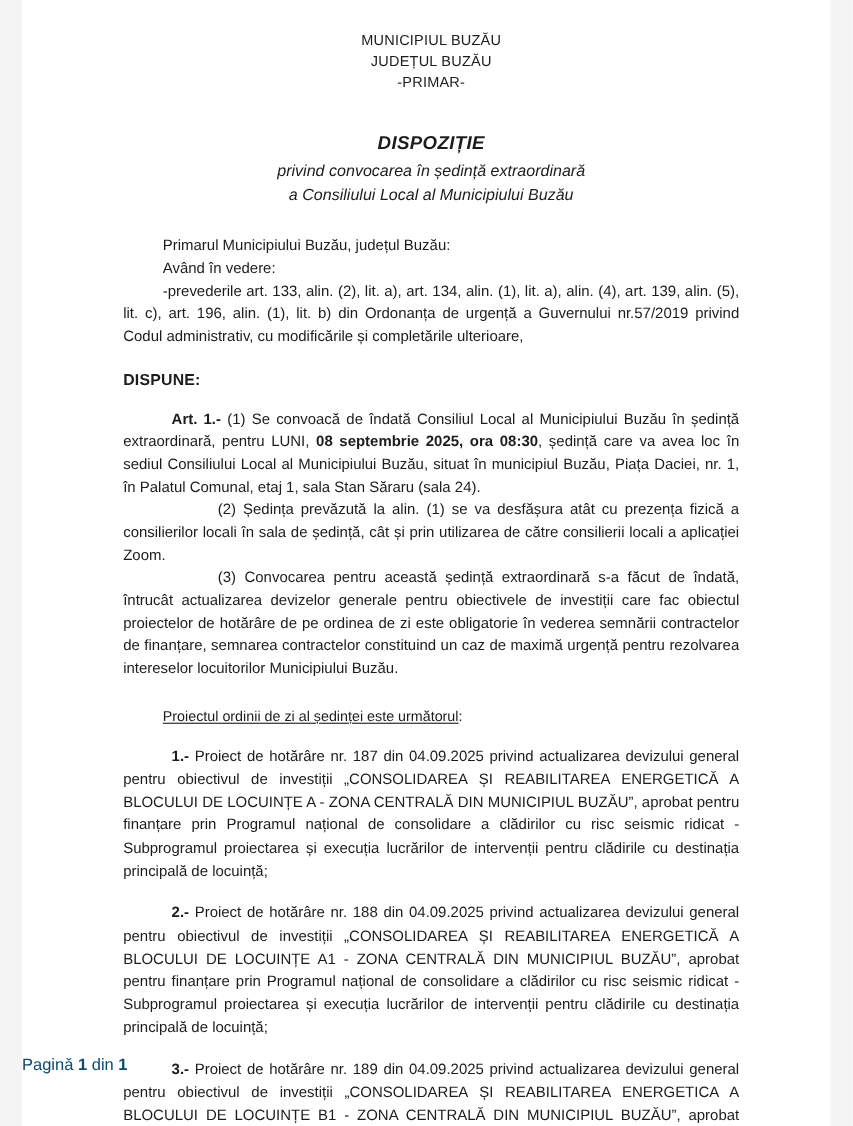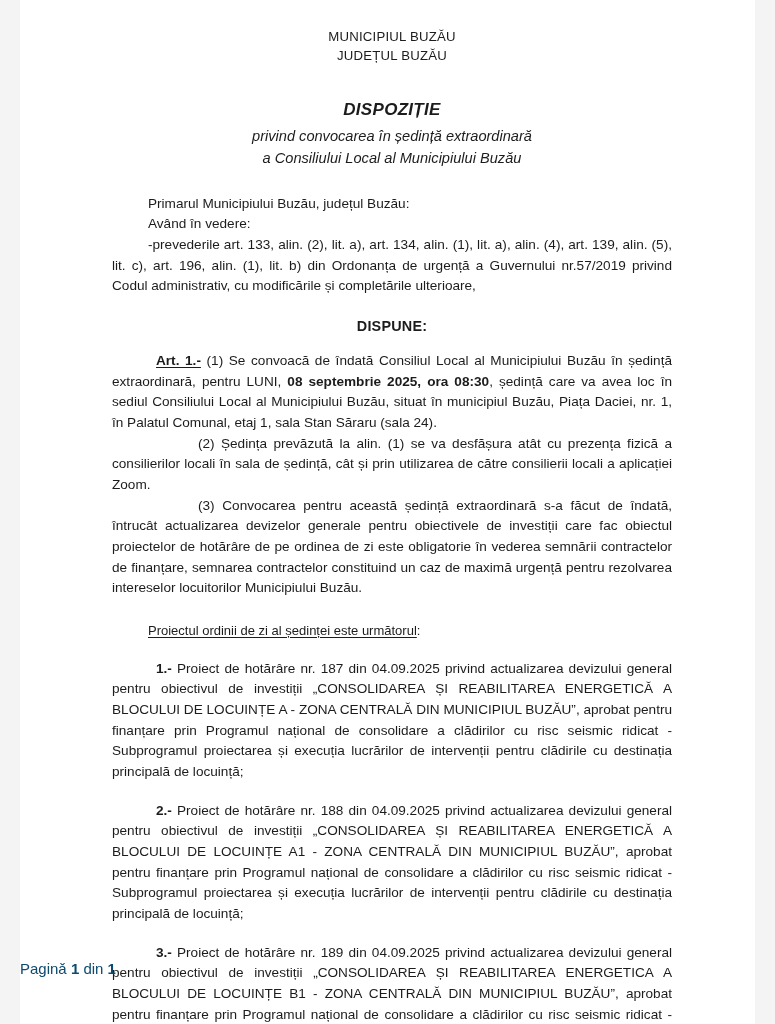--- a/index.html
+++ b/index.html
@@ -72,30 +72,28 @@
   p.para {
     margin: 0;
     text-align: justify;
     text-justify: inter-word;
   }
   p.ind-sm { text-indent: 36px; }
   p.ind-md { text-indent: 44px; }
   p.ind-lg { text-indent: 86px; }
 
   .dispune {
-    text-align: center;
     font-weight: bold;
     font-size: 14.4px;
     margin: 21px 0 17px 0;
     letter-spacing: 0.2px;
   }
 
   .artmark {
     font-weight: bold;
-    text-decoration: underline;
     text-underline-offset: 2px;
   }
   .bold { font-weight: bold; }
   .uline {
     text-decoration: underline;
     text-underline-offset: 2px;
   }
 
   .agenda-lead {
     margin-top: 22px;
@@ -126,20 +124,21 @@
 </style>
 </head>
 <body>
 
 <div class="page-surface">
   <div class="sheet">
 
     <div class="masthead">
       <div>MUNICIPIUL BUZĂU</div>
       <div>JUDEȚUL BUZĂU</div>
+      <div class="primar">-PRIMAR-</div>
     </div>
 
     <div class="title-block">
       <div class="title-main">DISPOZIȚIE</div>
       <div class="title-sub">privind convocarea în ședință extraordinară</div>
       <div class="title-sub2">a Consiliului Local al Municipiului Buzău</div>
     </div>
 
     <div class="body-block">
       <p class="para ind-sm">Primarul Municipiului Buzău, județul Buzău:</p>

